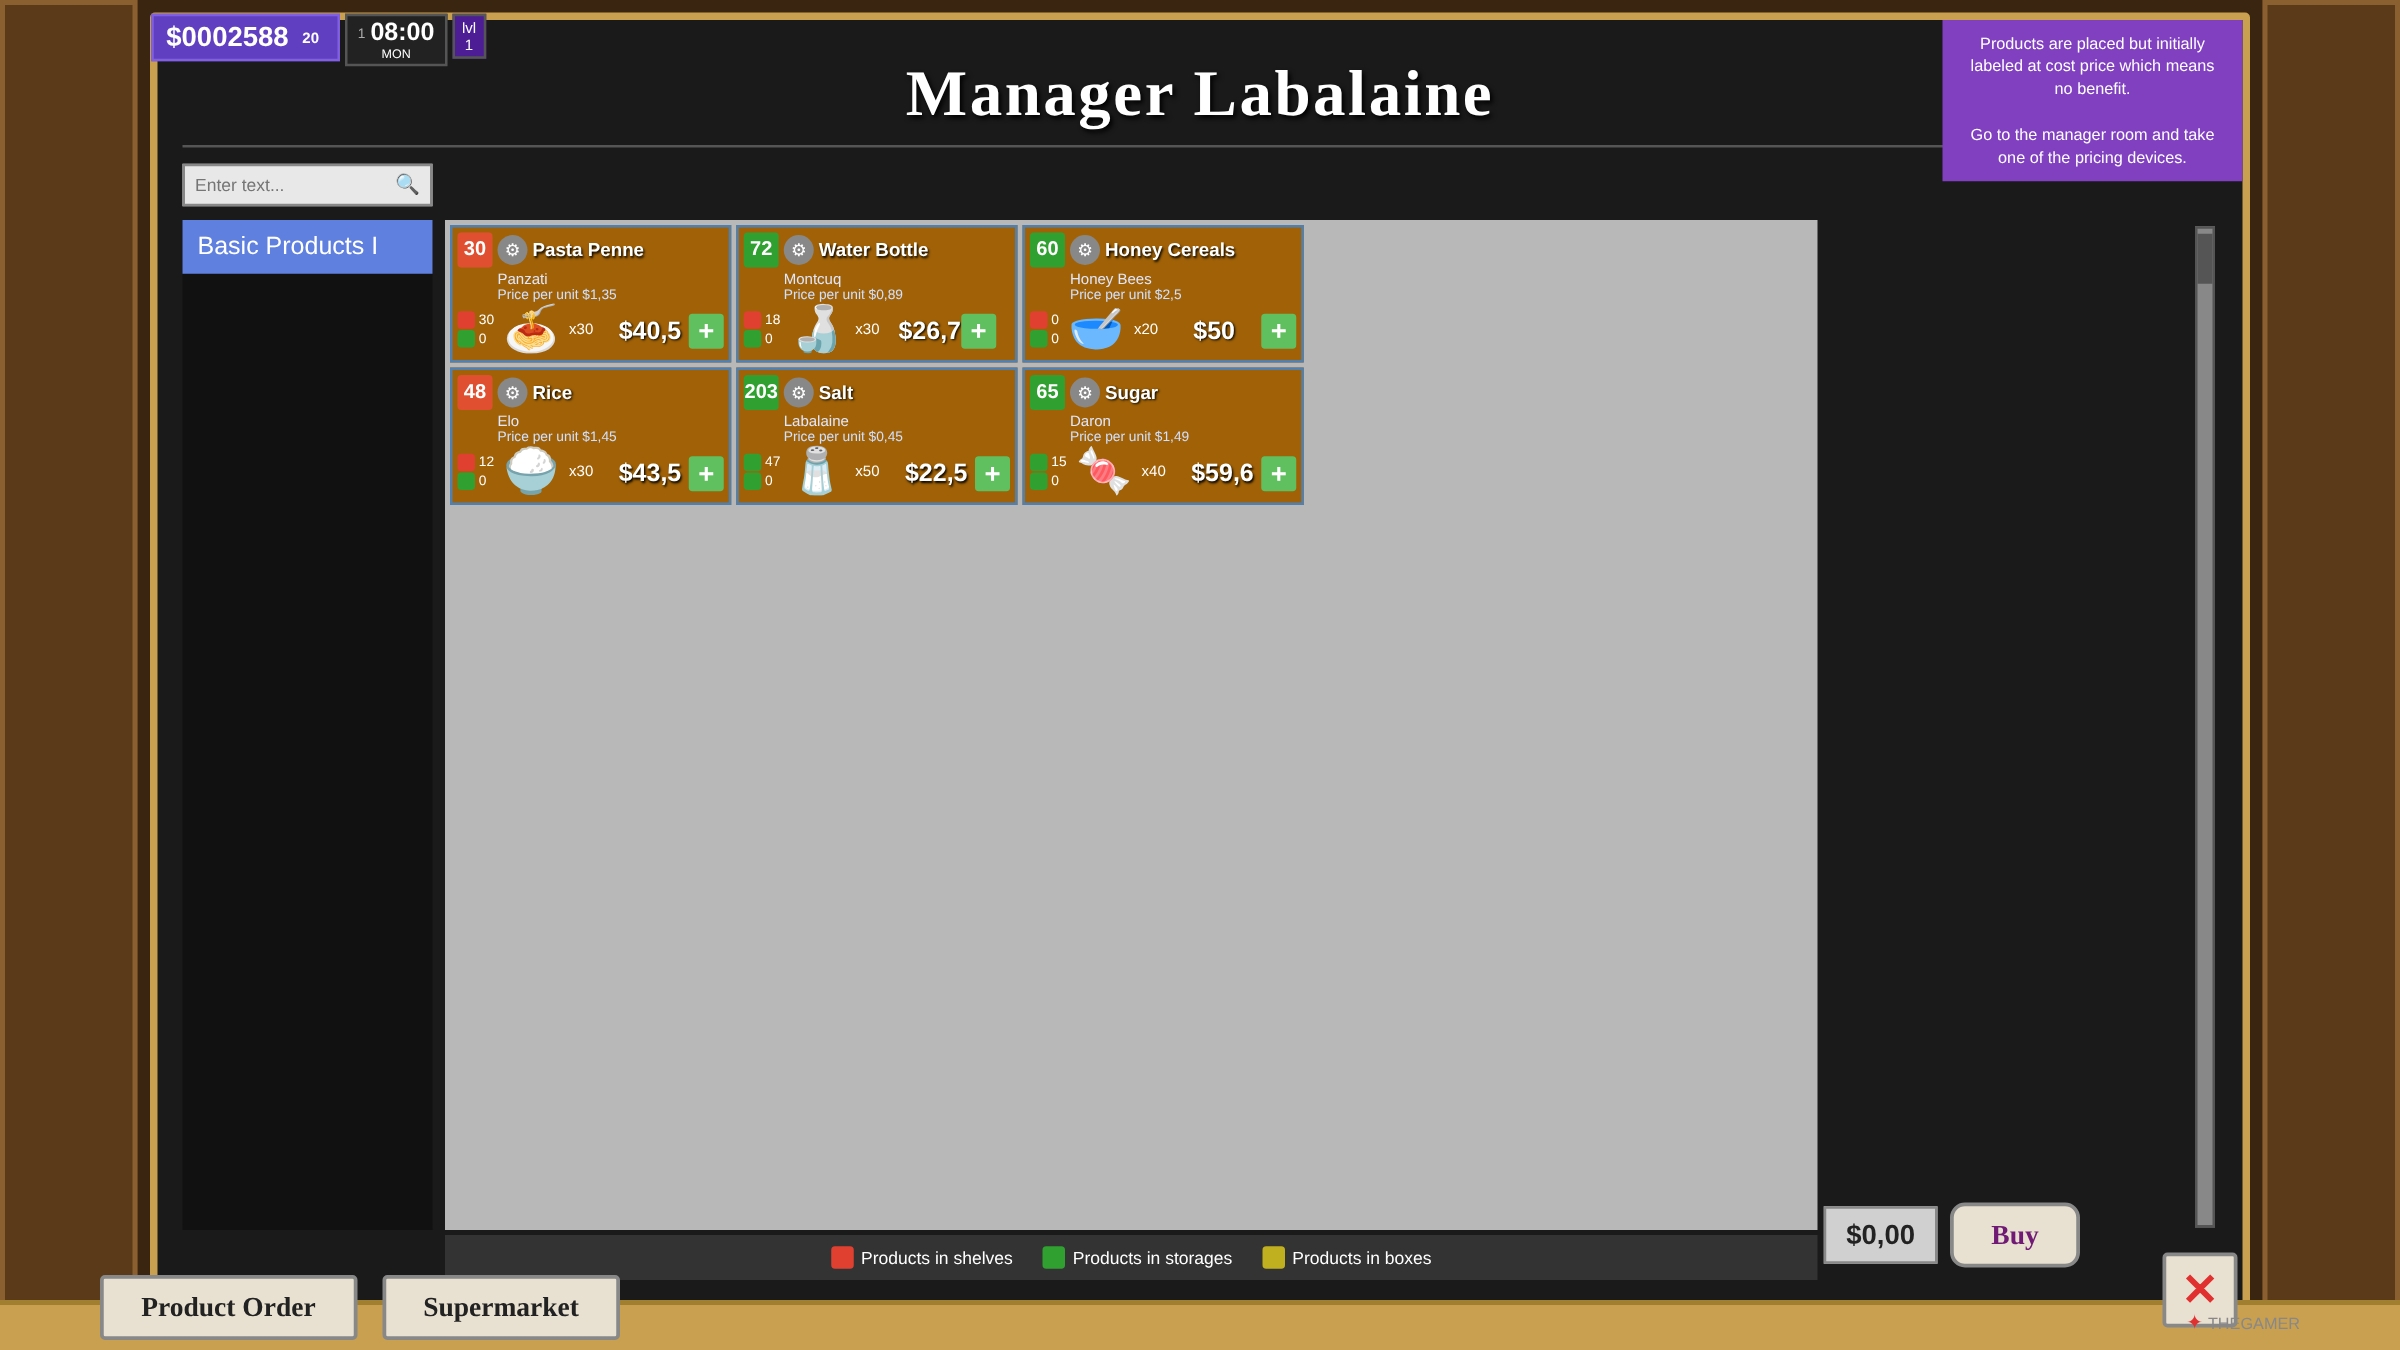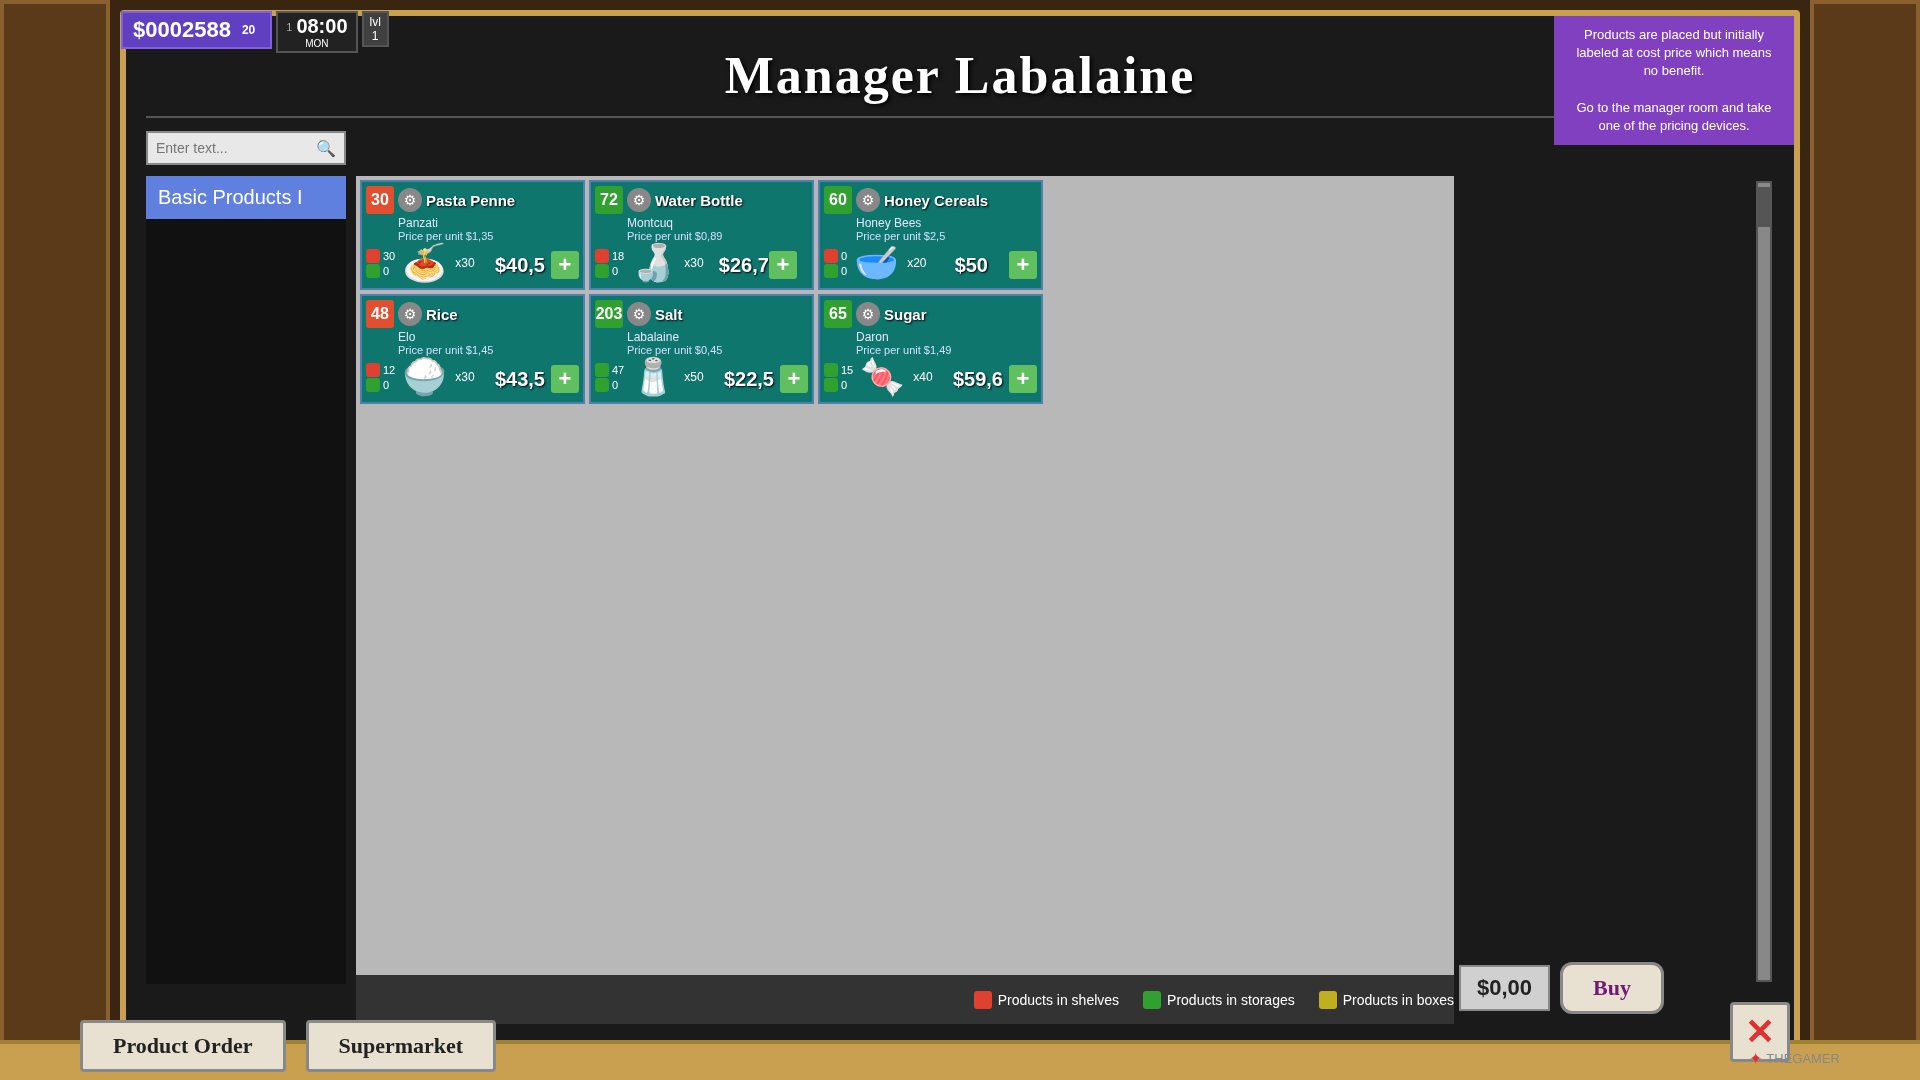--- a/index.html
+++ b/index.html
@@ -96,21 +96,21 @@
     .time-val {
       font-size: 20px;
       font-weight: bold;
       color: #fff;
     }
     .day-label {
       font-size: 10px;
       color: #fff;
     }
     .lvl-box {
-      background: #404040;
+      background: #4c1d95;
       border: 2px solid #555;
       color: #fff;
       padding: 2px 6px;
       font-size: 12px;
       display: flex;
       flex-direction: column;
       align-items: center;
     }
 
     
@@ -214,21 +214,21 @@
     }
 
     
     .products-row {
       display: flex;
       gap: 4px;
       margin-bottom: 4px;
     }
 
     .product-card {
-      background: #0f766e;
+      background: #a16207;
       border: 2px solid #5080b0;
       width: 225px;
       min-width: 225px;
       position: relative;
       padding: 4px;
       display: flex;
       flex-direction: column;
     }
 
     .product-card-header {
@@ -381,25 +381,25 @@
       background: #555;
       margin-top: 4px;
     }
 
     
     .legend-bar {
       position: absolute;
       bottom: 40px;
       left: 230px;
       right: 340px;
-      height: 49px;
+      height: 36px;
       background: #333;
       display: flex;
       align-items: center;
-      justify-content: flex-end;
+      justify-content: center;
       gap: 24px;
     }
 
     .legend-item {
       display: flex;
       align-items: center;
       gap: 6px;
       color: #fff;
       font-size: 14px;
     }

